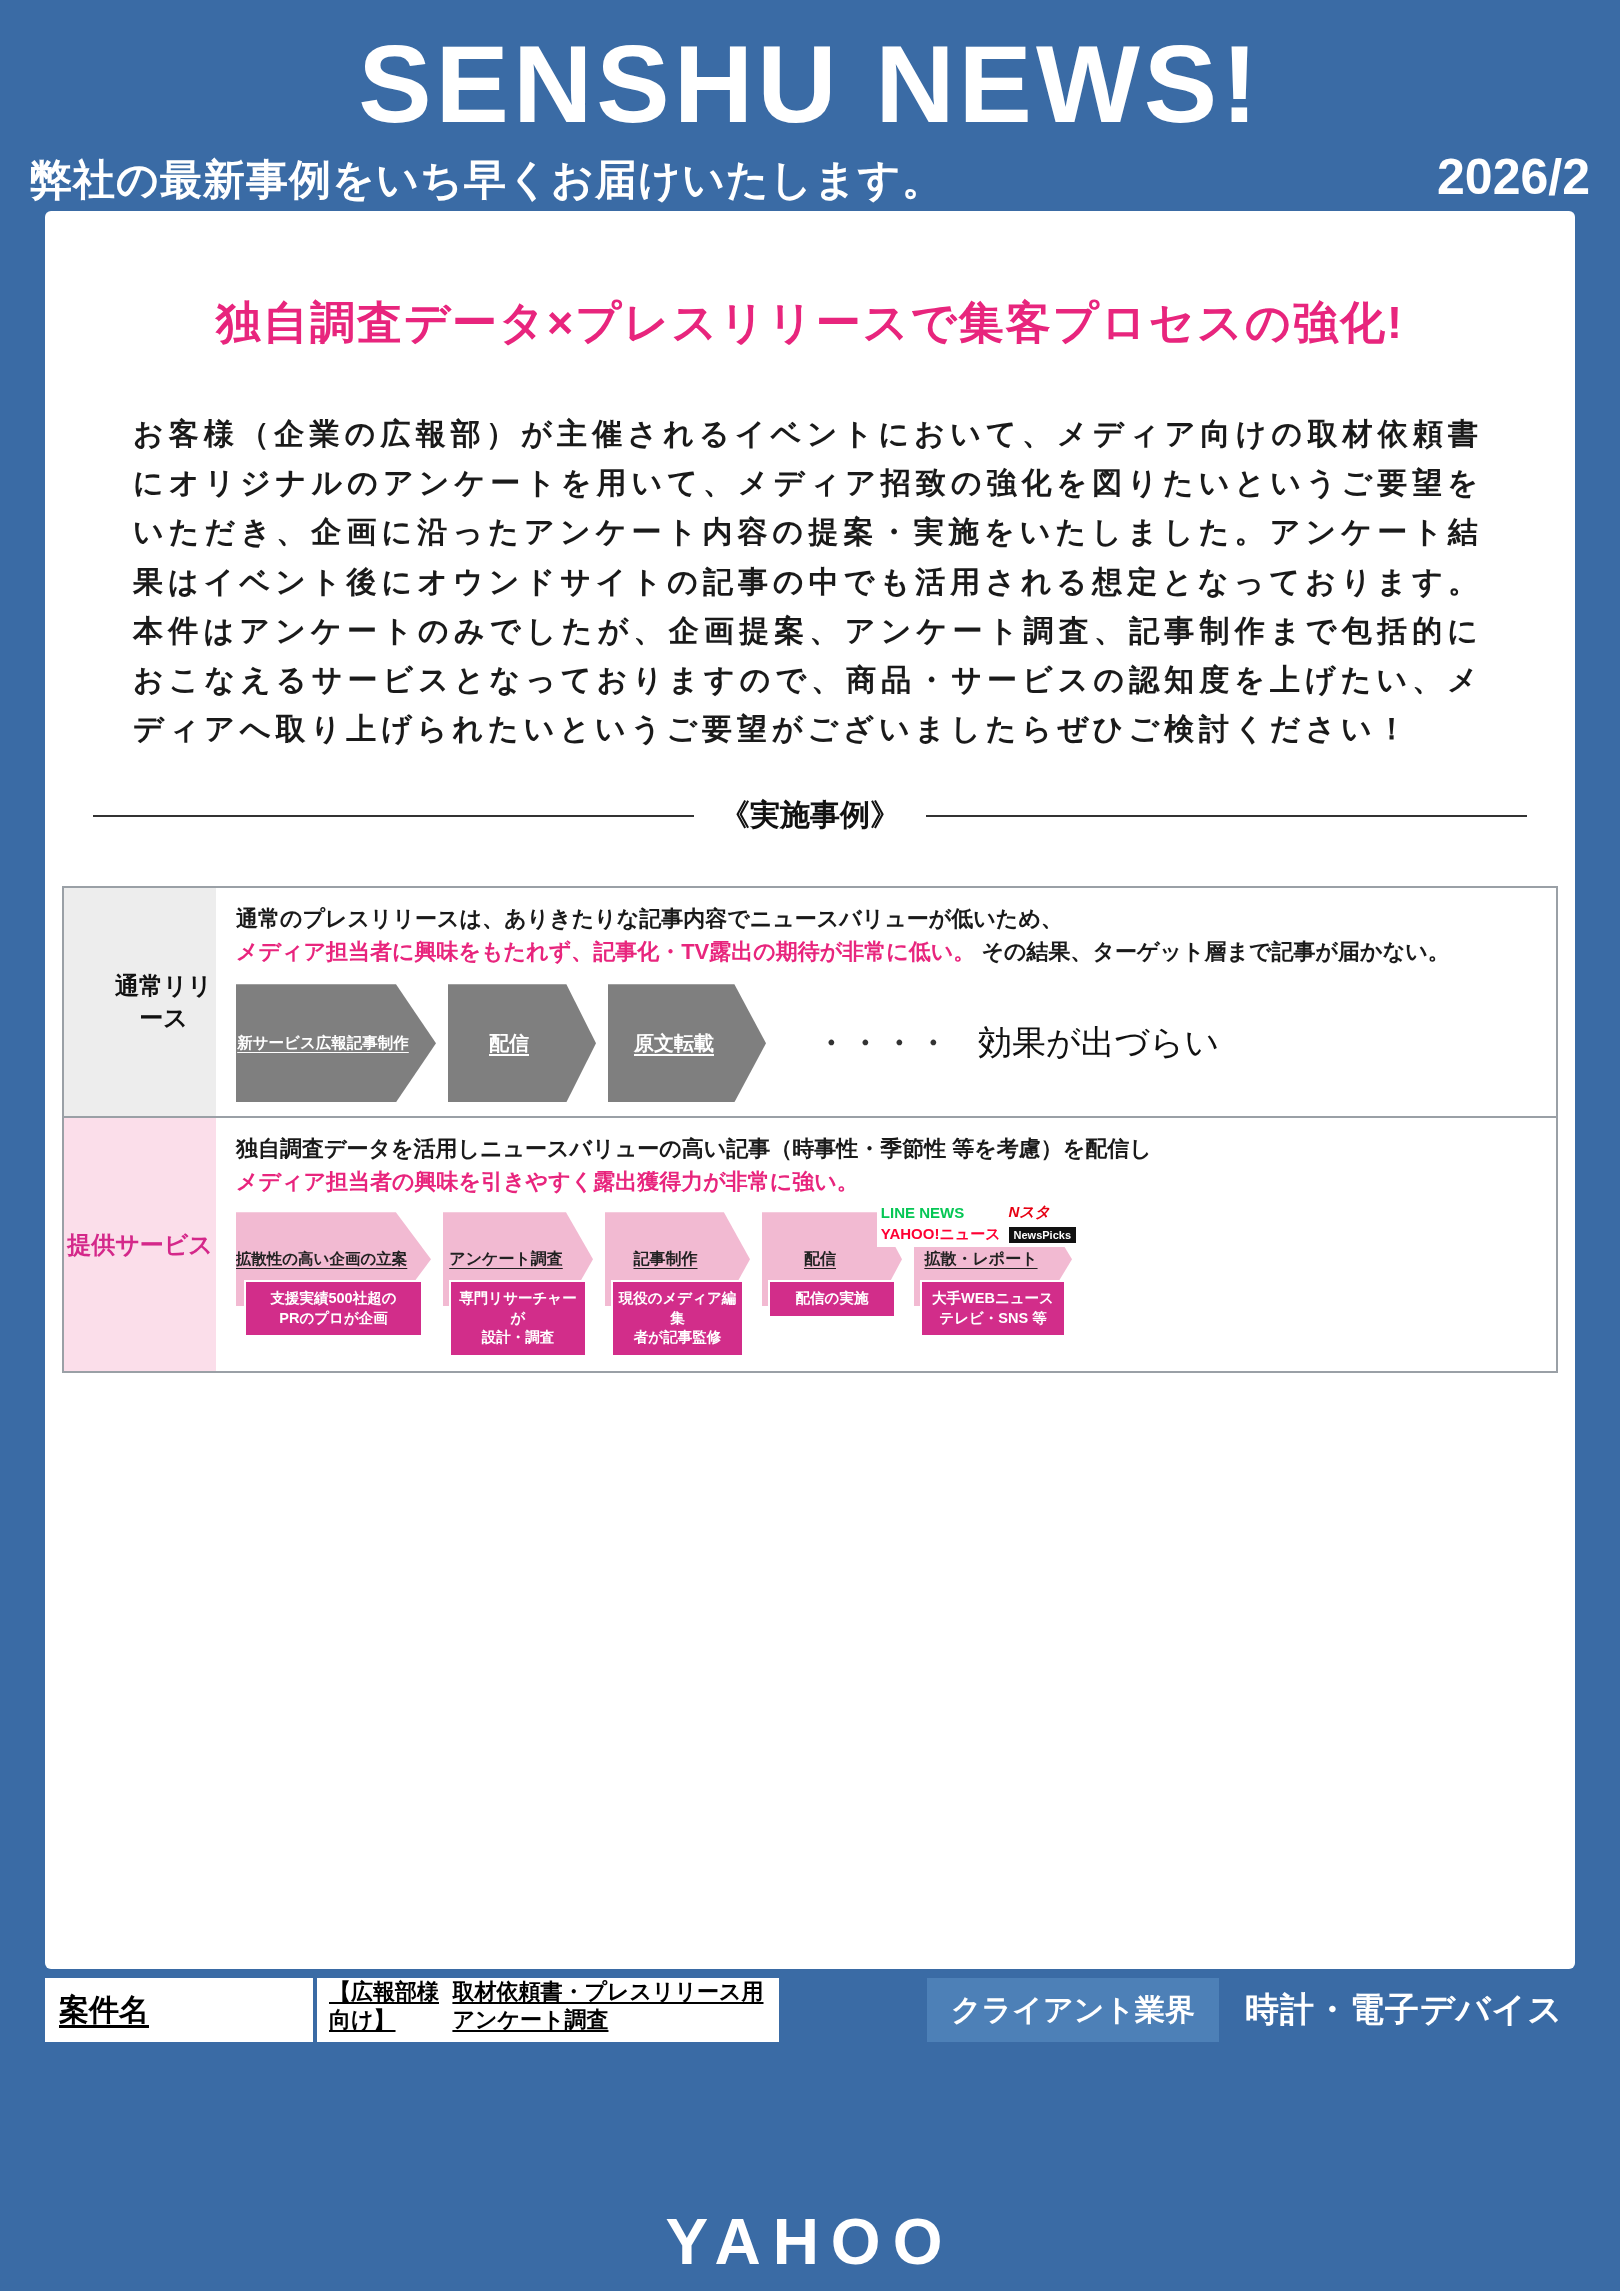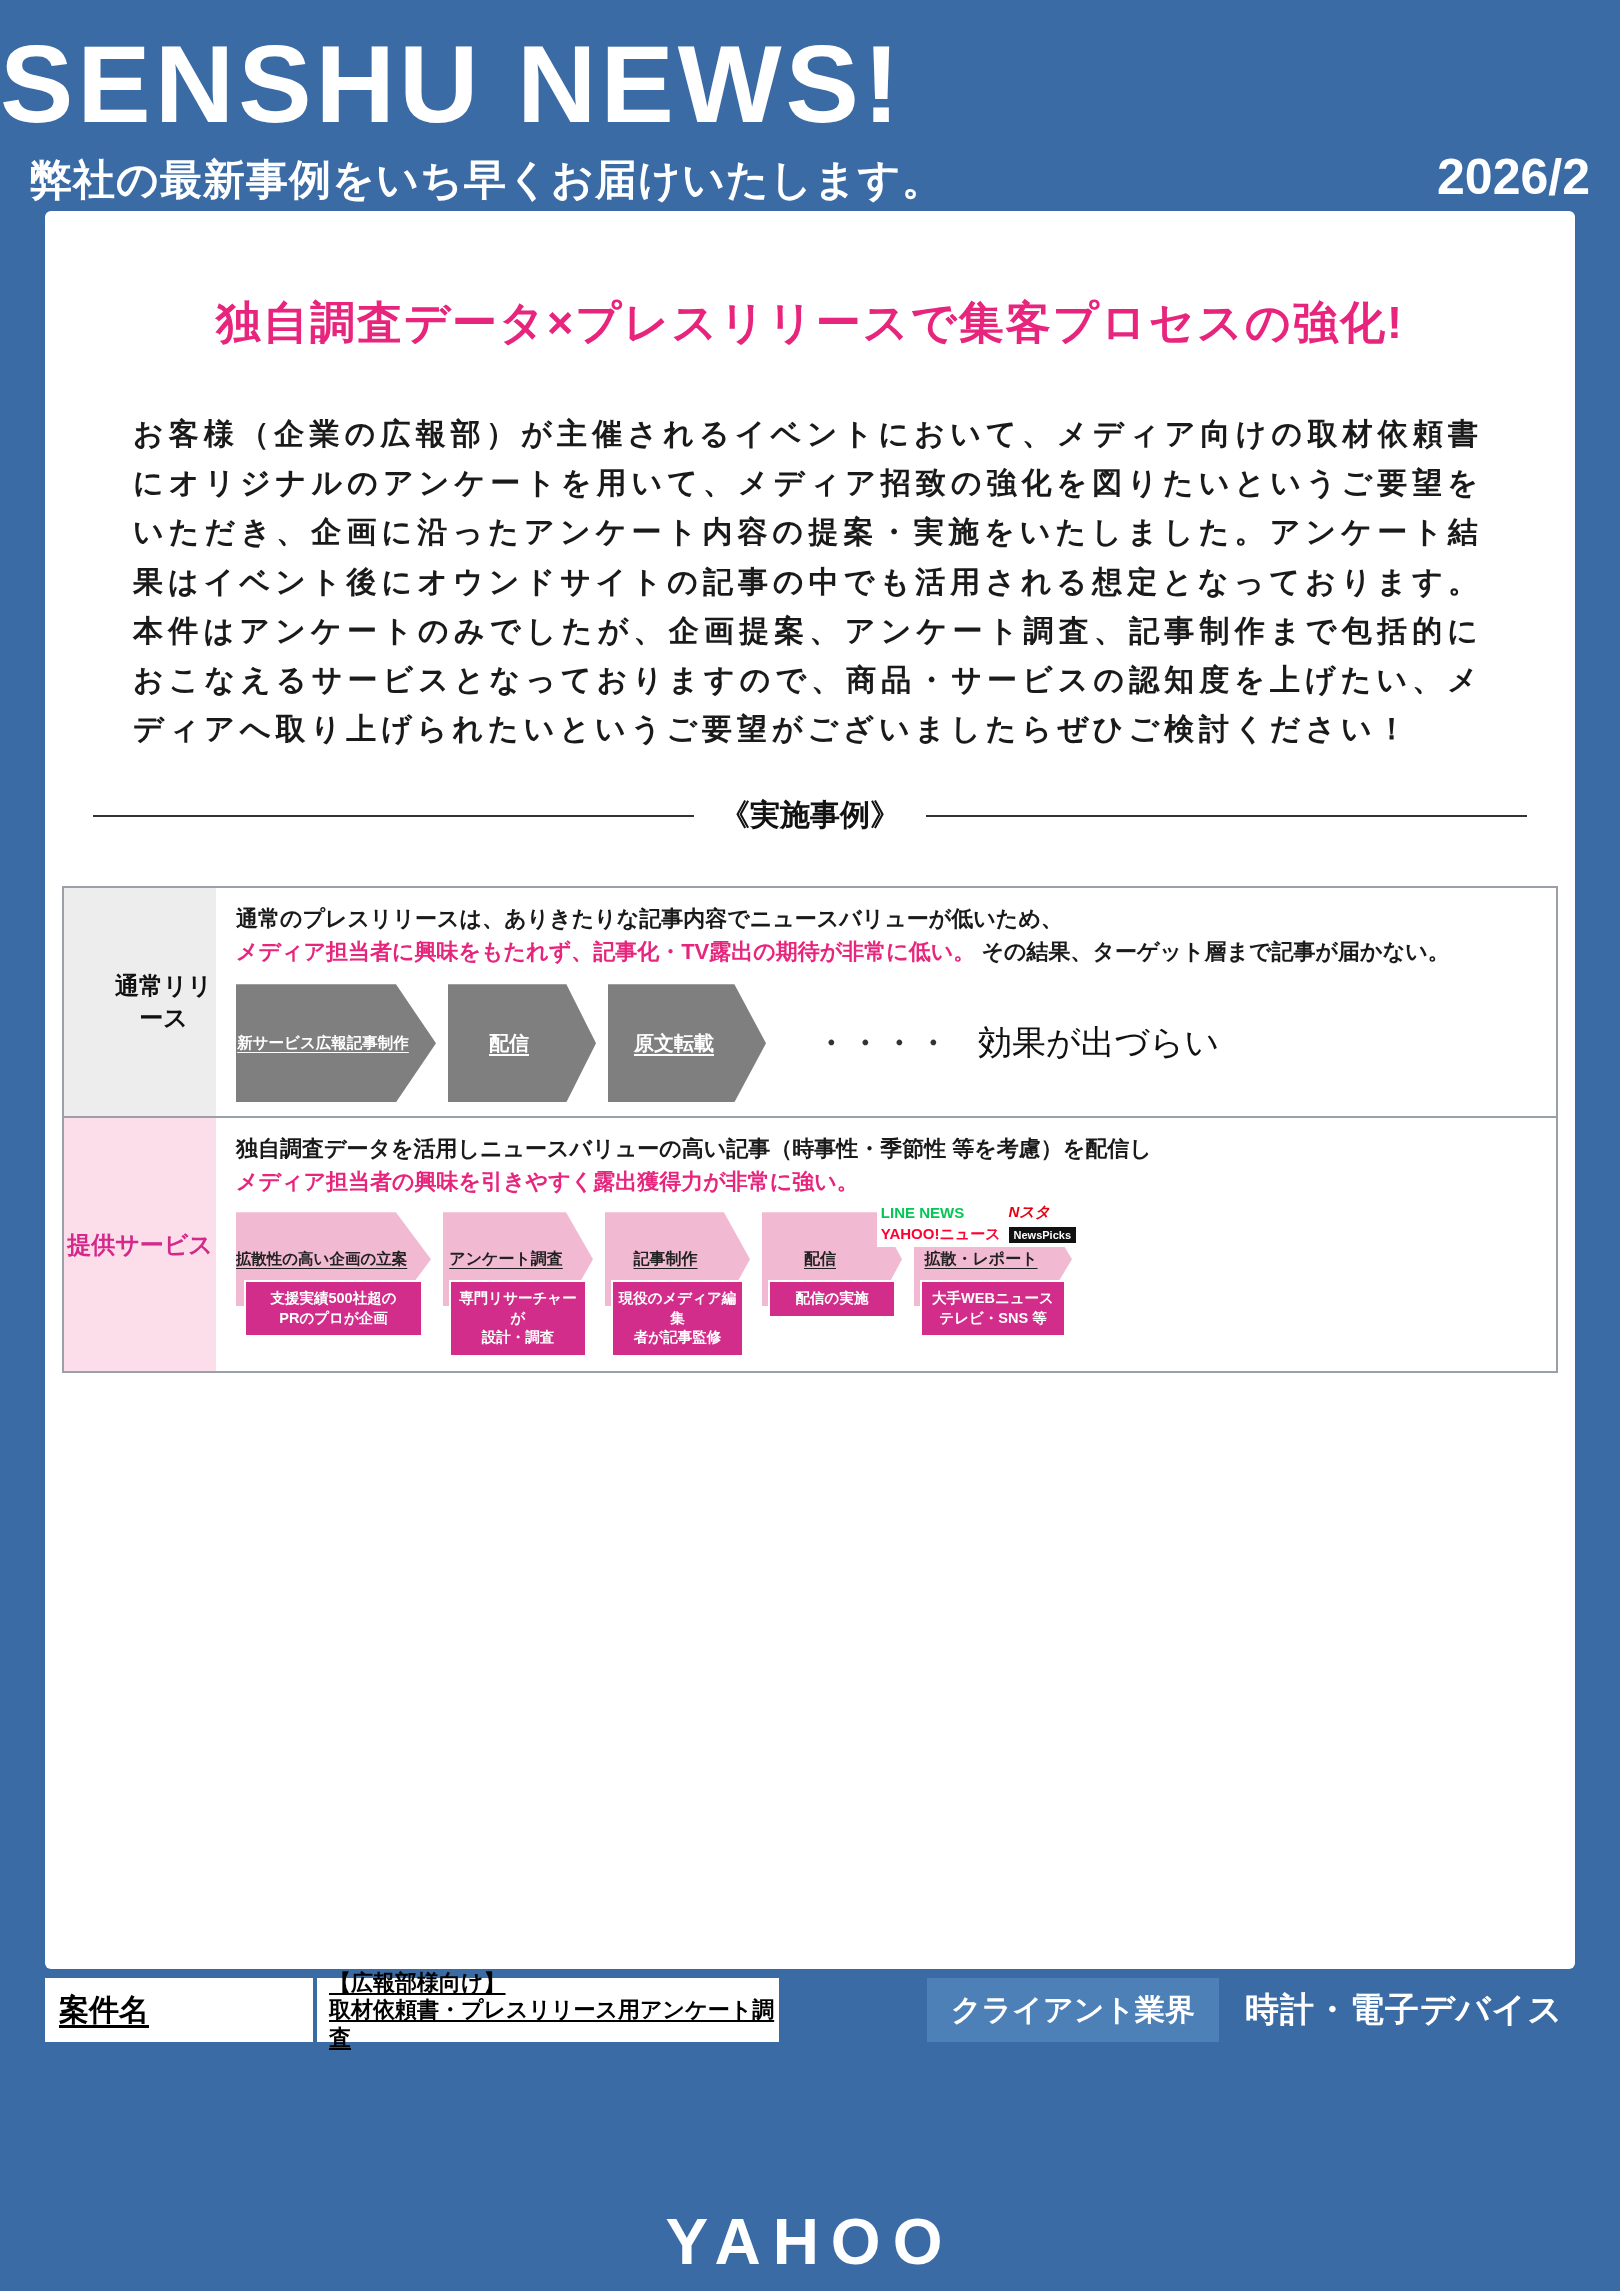--- a/index.html
+++ b/index.html
@@ -1,21 +1,21 @@
 <!DOCTYPE html>
 <html><head>
 <meta charset="utf-8">
 <style>
   * { margin:0; padding:0; box-sizing:border-box; }
   body { background:#2f5d92; font-family:"Liberation Sans","DejaVu Sans",sans-serif; }
   .page { position:relative; width:1620px; height:2291px; background:#3a6ba5; margin:0 auto; overflow:hidden; }
 
   
   .header { padding-top:26px; }
-  .nl-title { color:#ffffff; font-size:110px; font-weight:bold; text-align:left; letter-spacing:4px; line-height:1.05; }
+  .nl-title { color:#ffffff; font-size:110px; font-weight:bold; text-align:center; letter-spacing:4px; line-height:1.05; }
   .header-row { display:flex; justify-content:space-between; align-items:baseline; padding:6px 30px 0 30px; }
   .nl-subtitle { color:#ffffff; font-size:42px; font-weight:bold; letter-spacing:1px; }
   .nl-date { color:#ffffff; font-size:50px; font-weight:bold; }
 
   
   .panel { position:absolute; left:45px; top:211px; width:1530px; height:1758px; background:#ffffff; border-radius:6px; }
   .headline { margin-top:82px; text-align:center; color:#e8257d; font-size:45px; font-weight:bold; letter-spacing:2px; }
   .body-text { margin:56px 92px 0 88px; color:#1a1a1a; font-size:30px; font-weight:bold; line-height:1.64; letter-spacing:0.165em; text-align:justify; }
 
   .divider { display:flex; align-items:center; margin:42px 48px 0 48px; }
@@ -58,21 +58,21 @@
   .logo { font-size:15px; font-weight:bold; white-space:nowrap; }
   .logo-line { color:#06c755; }
   .logo-nsta { color:#e60012; font-style:italic; }
   .logo-yahoo { color:#ff0033; }
   .logo-np { background:#111; color:#fff; font-size:11px; padding:2px 5px; }
 
   
   .footer-row { position:absolute; left:45px; right:45px; top:1978px; display:flex; align-items:stretch; height:64px; }
   .case-label-box { width:268px; background:#ffffff; display:flex; align-items:center; padding-left:14px; }
   .case-label-box span { font-size:30px; font-weight:bold; color:#000; text-decoration:underline; text-underline-offset:5px; }
-  .case-value-box { width:462px; background:#ffffff; margin-left:4px; display:flex; flex-direction:column; justify-content:center; padding-left:12px; }
+  .case-value-box { width:462px; background:#ffffff; margin-left:4px; display:flex; flex-direction:row; justify-content:center; padding-left:12px; }
   .case-value-box span { font-size:22px; font-weight:bold; color:#000; text-decoration:underline; text-underline-offset:3px; line-height:1.25; }
   .footer-spacer { flex:1; }
   .industry-label-box { width:292px; background:#4d80b7; display:flex; align-items:center; justify-content:center; }
   .industry-label-box span { color:#fff; font-size:30px; font-weight:bold; }
   .industry-value { display:flex; align-items:center; margin-left:26px; width:330px; }
   .industry-value span { color:#fff; font-size:34px; font-weight:bold; letter-spacing:1px; }
   .brand { position:absolute; left:0; right:0; top:2205px; text-align:center; color:#fff; font-size:64px; font-weight:bold; letter-spacing:12px; }
 </style>
 </head>
 <body>

